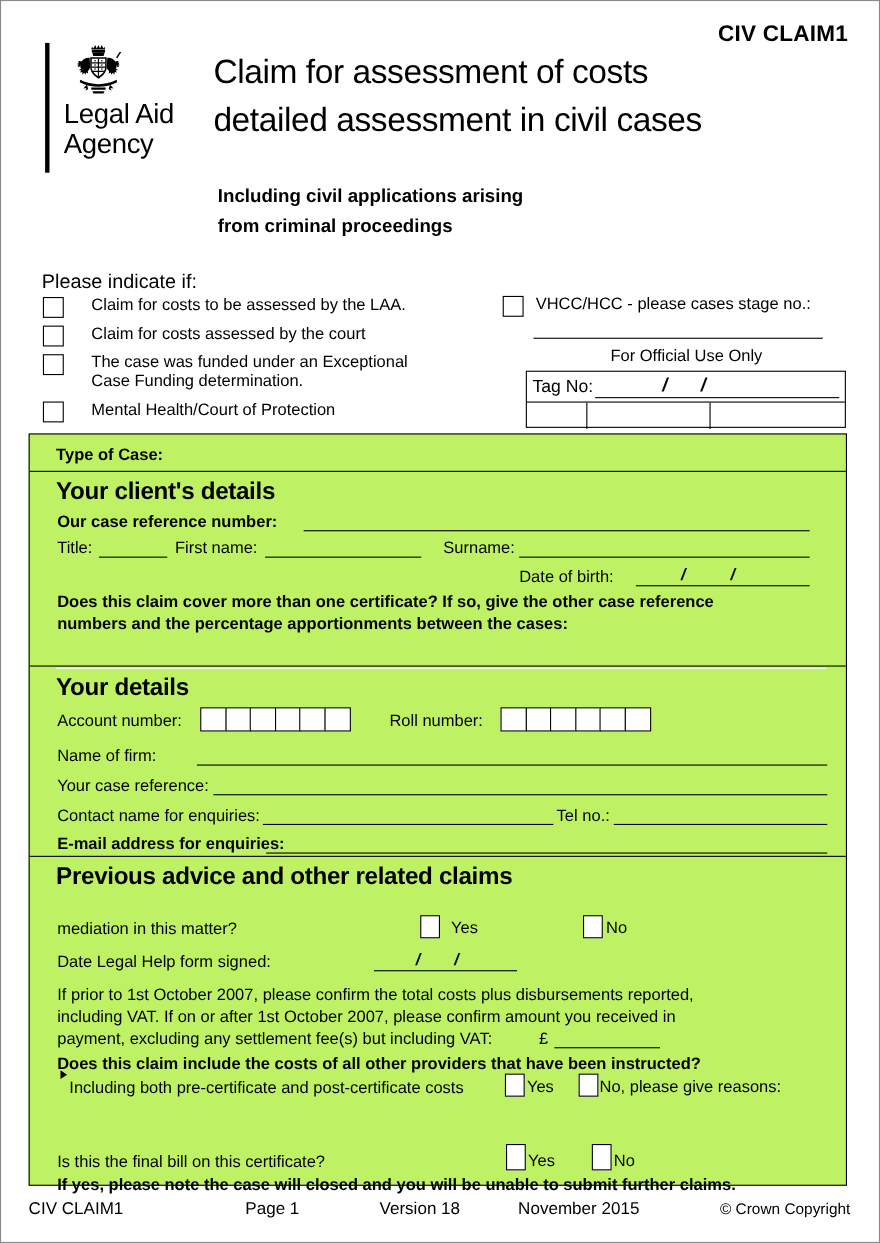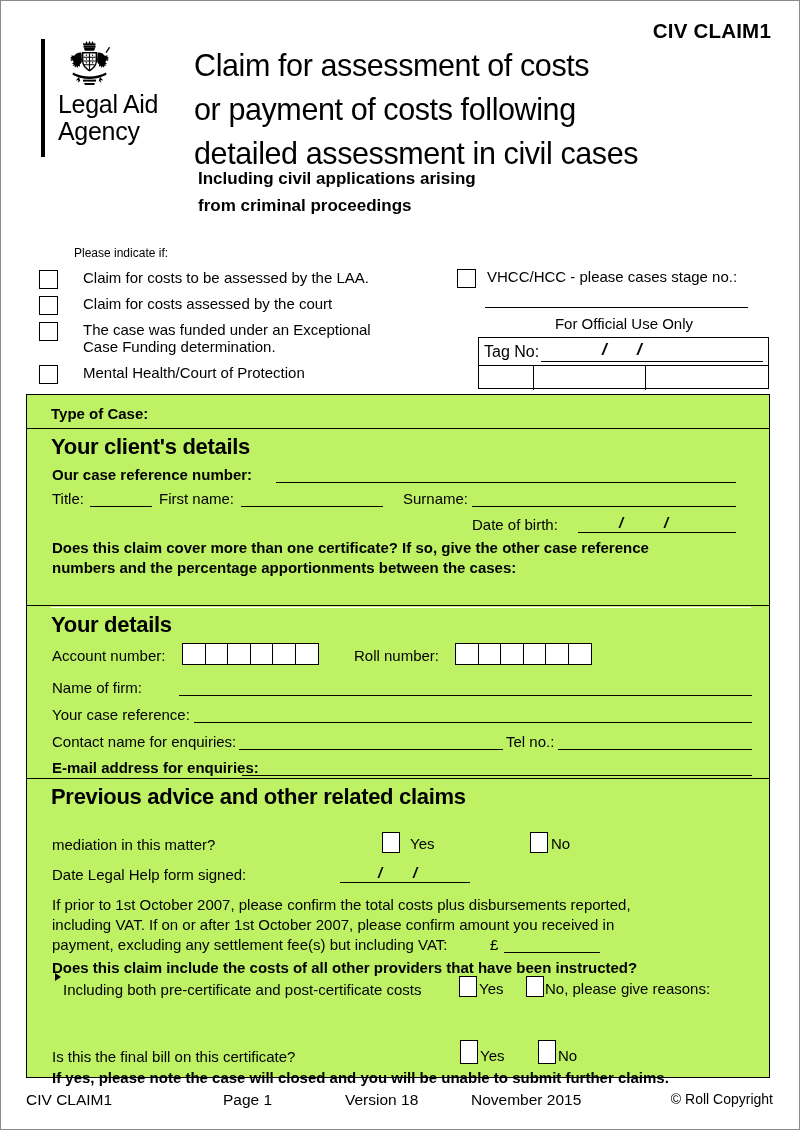--- a/index.html
+++ b/index.html
@@ -75,22 +75,21 @@
     left: 197px; top: 164px;
     font-size: 17px;
     line-height: 27px;
     font-weight: 700;
   }
 
   
   #indicate-label {
     position: absolute;
     left: 37px; top: 245px;
-    font-size: 12px;
-    margin-left: 36px;
+    font-size: 18px;
   }
   .cbx {
     display: inline-block;
     border: 1.6px solid #000;
     background: #fff;
     vertical-align: middle;
   }
   .opt-row {
     position: absolute;
     left: 38px;
@@ -307,21 +306,20 @@
       </g>
     </svg>
     <div id="logo-text">
       <div>Legal Aid</div>
       <div>Agency</div>
     </div>
   </div>
 
   <div id="title-block">
     <div class="title-line">Claim for assessment of costs</div>
-    <div class="title-line">or payment of costs following</div>
     <div class="title-line">detailed assessment in civil cases</div>
   </div>
   <div id="subtitle">
     <div>Including civil applications arising</div>
     <div>from criminal proceedings</div>
   </div>
 
   <div id="indicate-label">Please indicate if:</div>
 
   <div class="opt-row" style="top:268px;">
@@ -463,16 +461,16 @@
     <div class="txt2 bold-lbl" style="left:25px; top:673px;">If yes, please note the case will closed and you will be unable to submit further claims.</div>
   </div>
 
   <div id="arrow-bullet"></div>
 
   <div id="footer">
     <span class="ft" style="left:25px;">CIV CLAIM1</span>
     <span class="ft" style="left:222px;text-align:right;">Page 1</span>
     <span class="ft" style="left:344px;">Version 18</span>
     <span class="ft" style="left:470px;">November 2015</span>
-    <span class="ft" style="right:28px; font-size:14px;">© Roll Copyright</span>
+    <span class="ft" style="right:28px; font-size:14px;">© Crown Copyright</span>
   </div>
 
 </div>
 
 </body></html>

